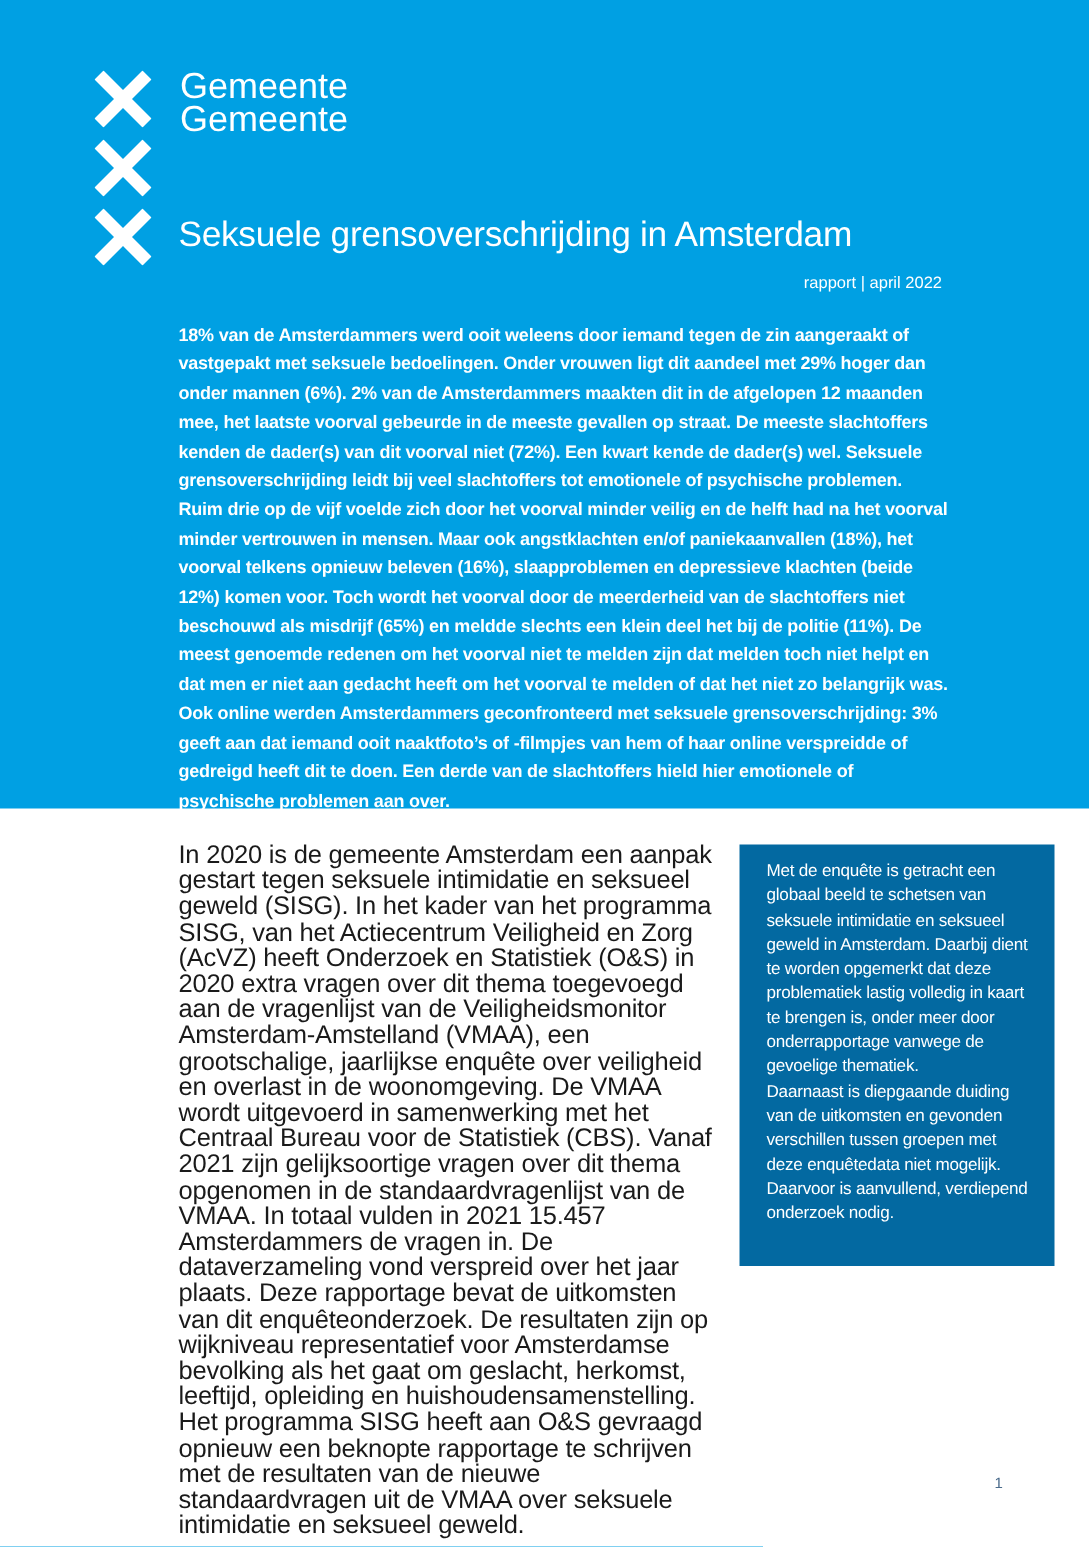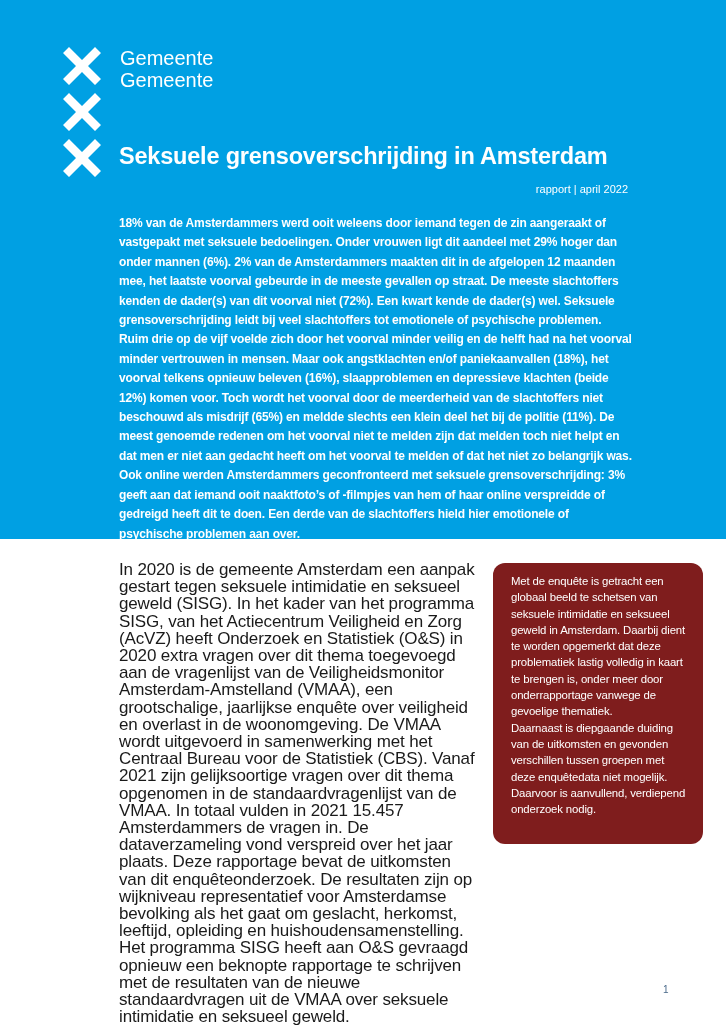--- a/index.html
+++ b/index.html
@@ -9,44 +9,44 @@
   }
   .header {
     position: absolute; left: 0; top: 0; width: 726px; height: 539px;
     background: #00a0e3;
   }
   .logo-crosses { position: absolute; left: 63px; top: 47px; width: 38px; }
   .cross { position: absolute; left: 0; width: 38px; height: 38px; }
   .cross svg { display: block; }
   .brand {
     position: absolute; left: 120px; top: 47px; color: #fff;
-    font-size: 20px; line-height: 22px; font-weight: normal;
+    font-size: 24px; line-height: 22px; font-weight: normal;
   }
   .brand div { white-space: nowrap; }
   .doc-title {
     position: absolute; left: 119px; top: 143px; color: #fff;
-    font-size: 23.5px; font-weight: bold; white-space: nowrap; letter-spacing: -0.2px;
+    font-size: 23.5px; font-weight: normal; white-space: nowrap; letter-spacing: -0.2px;
   }
   .doc-meta {
     position: absolute; right: 98px; top: 183px; color: #fff; font-size: 11px; font-weight: normal;
     white-space: nowrap;
   }
   .summary {
     position: absolute; left: 119px; top: 214px; width: 514px; color: #fff;
     font-size: 12px; line-height: 19.4px; font-weight: bold; letter-spacing: -0.15px;
   }
   .body-text {
     position: absolute; left: 119px; top: 561px; width: 360px; color: #1a1a1a;
     font-size: 17px; line-height: 17.2px; letter-spacing: -0.15px;
   }
   .note-box {
     position: absolute; left: 493px; top: 563px; width: 210px; height: 281px;
-    background: #7f1d1d; color: #fff; box-sizing: border-box;
+    background: #0369a1; color: #fff; box-sizing: border-box;
     padding: 10px 12px 10px 18px;
-    font-size: 11.4px; line-height: 16.3px; letter-spacing: -0.15px; border-radius: 12px;
+    font-size: 11.4px; line-height: 16.3px; letter-spacing: -0.15px;
   }
   .note-box p { margin: 0; }
   .note-box p + p { }
   .page-number {
     position: absolute; left: 663px; top: 984px; font-size: 10px; color: #4a6a8a;
   }
 </style>
 </head>
 <body>
 

